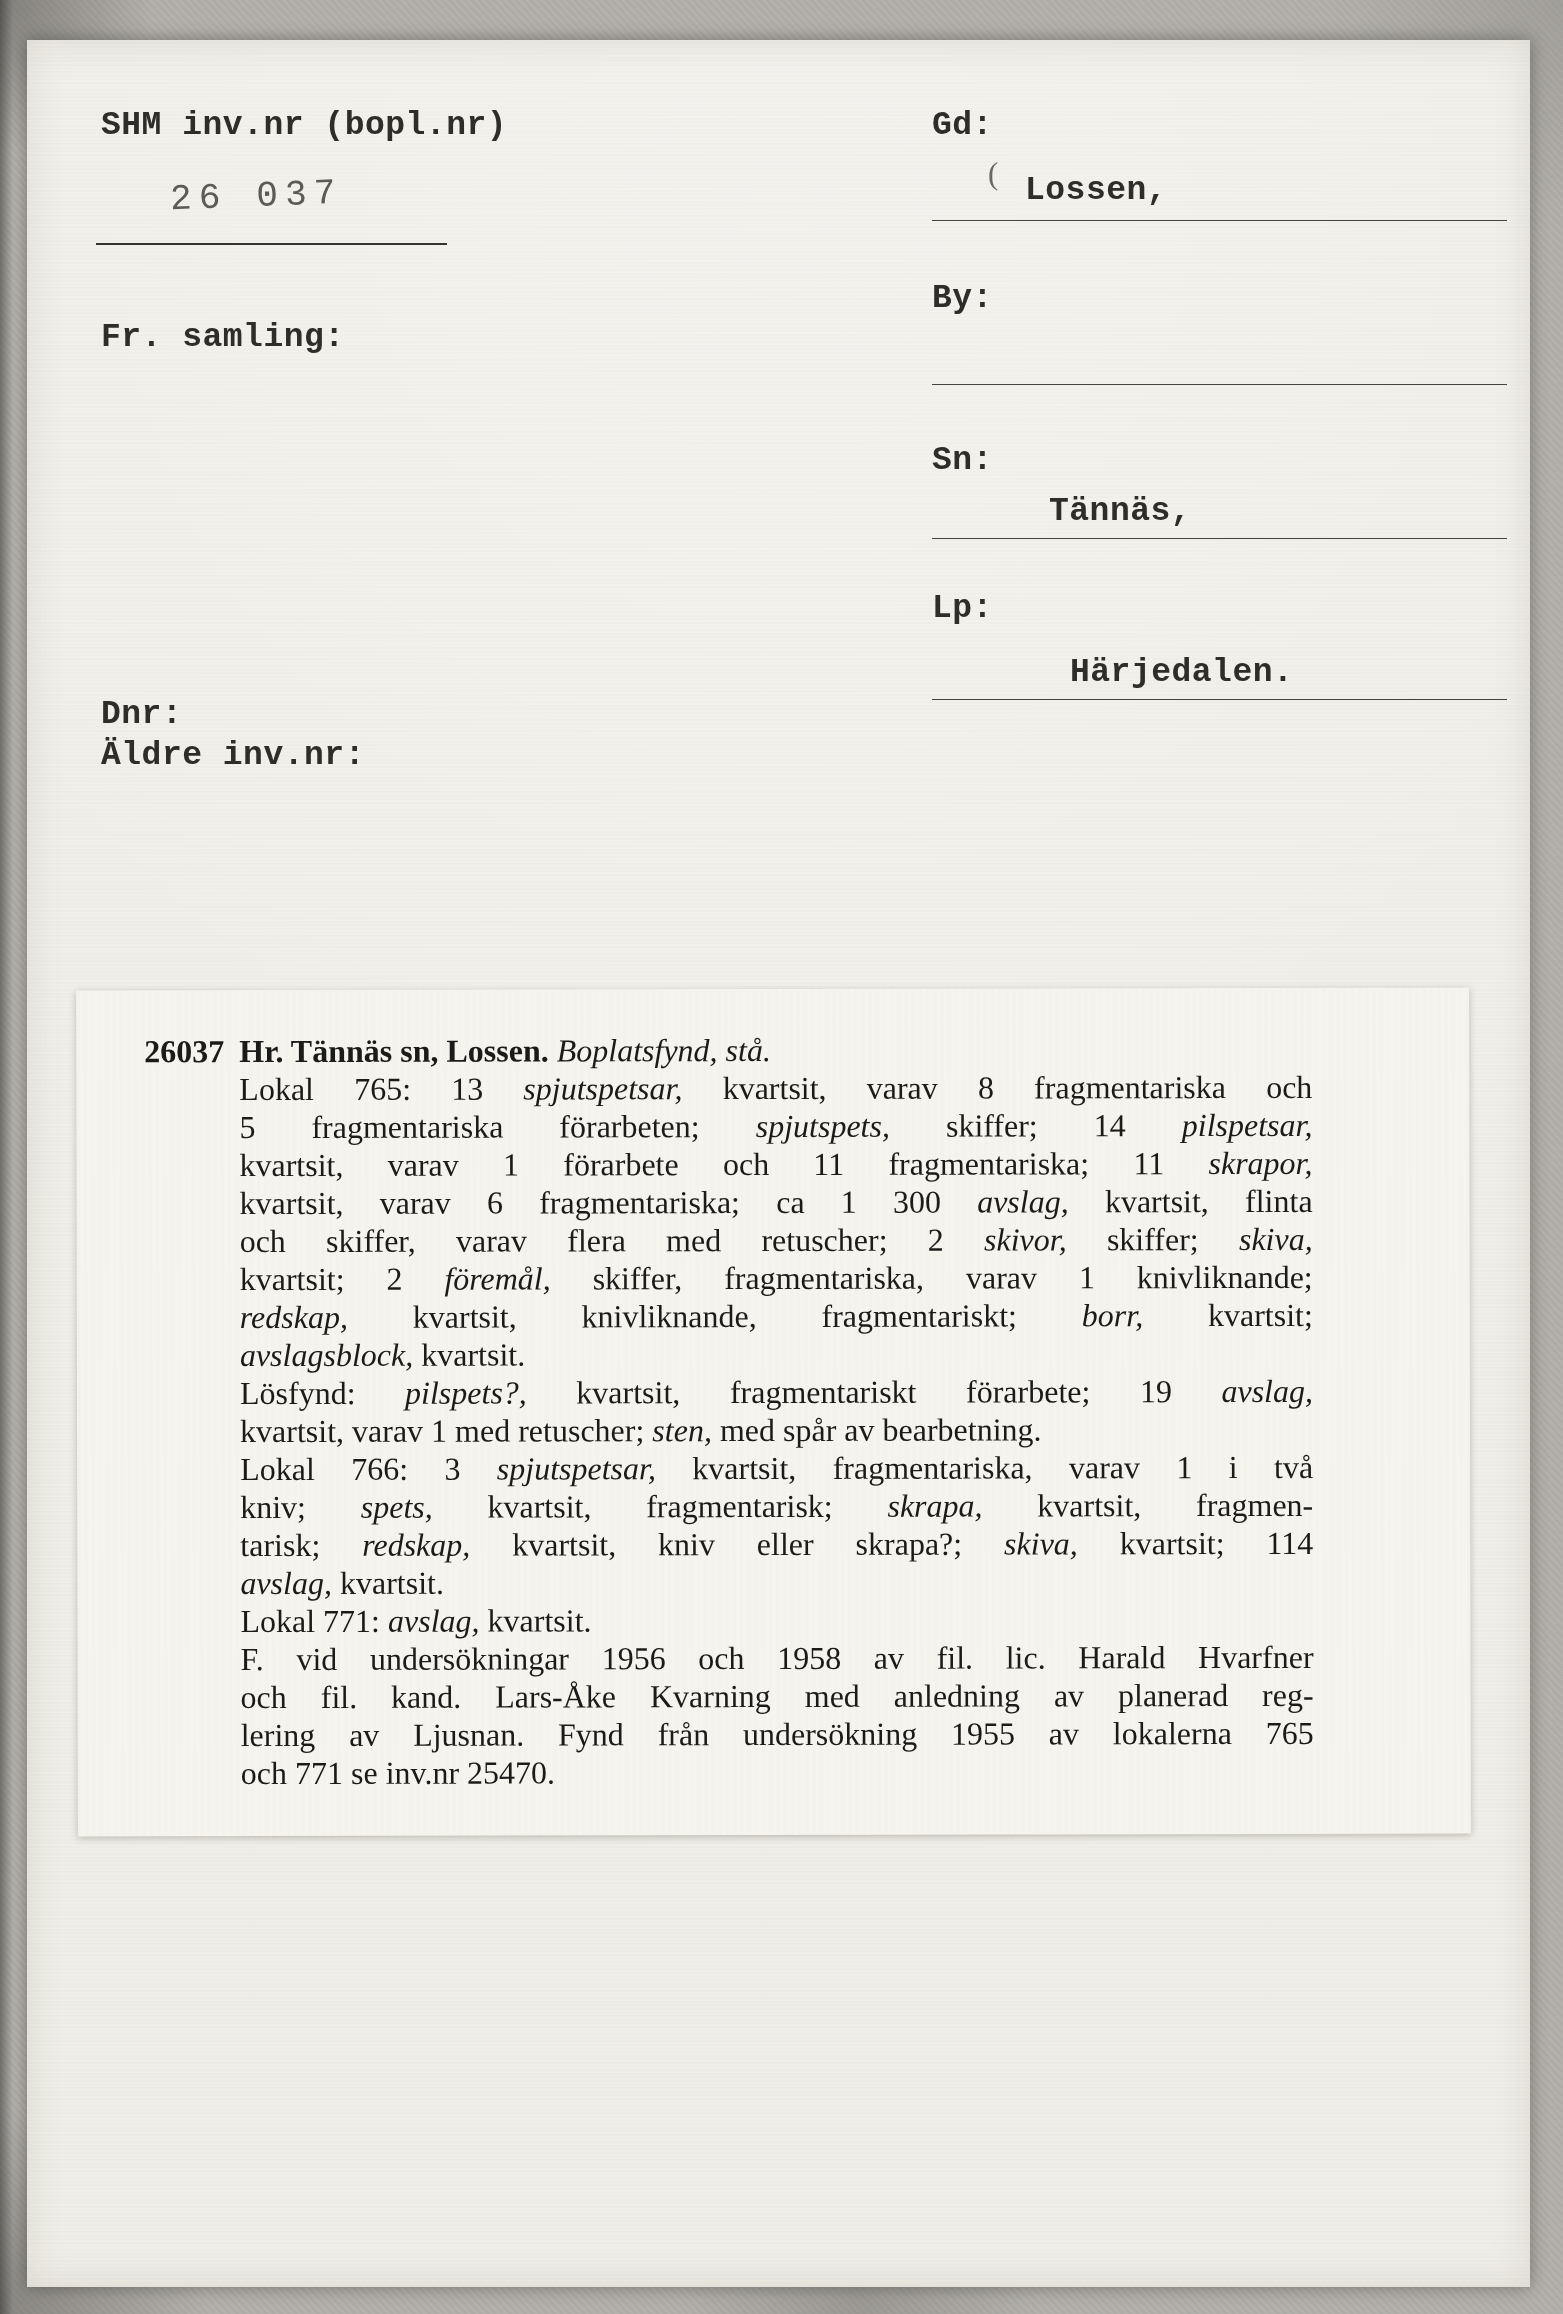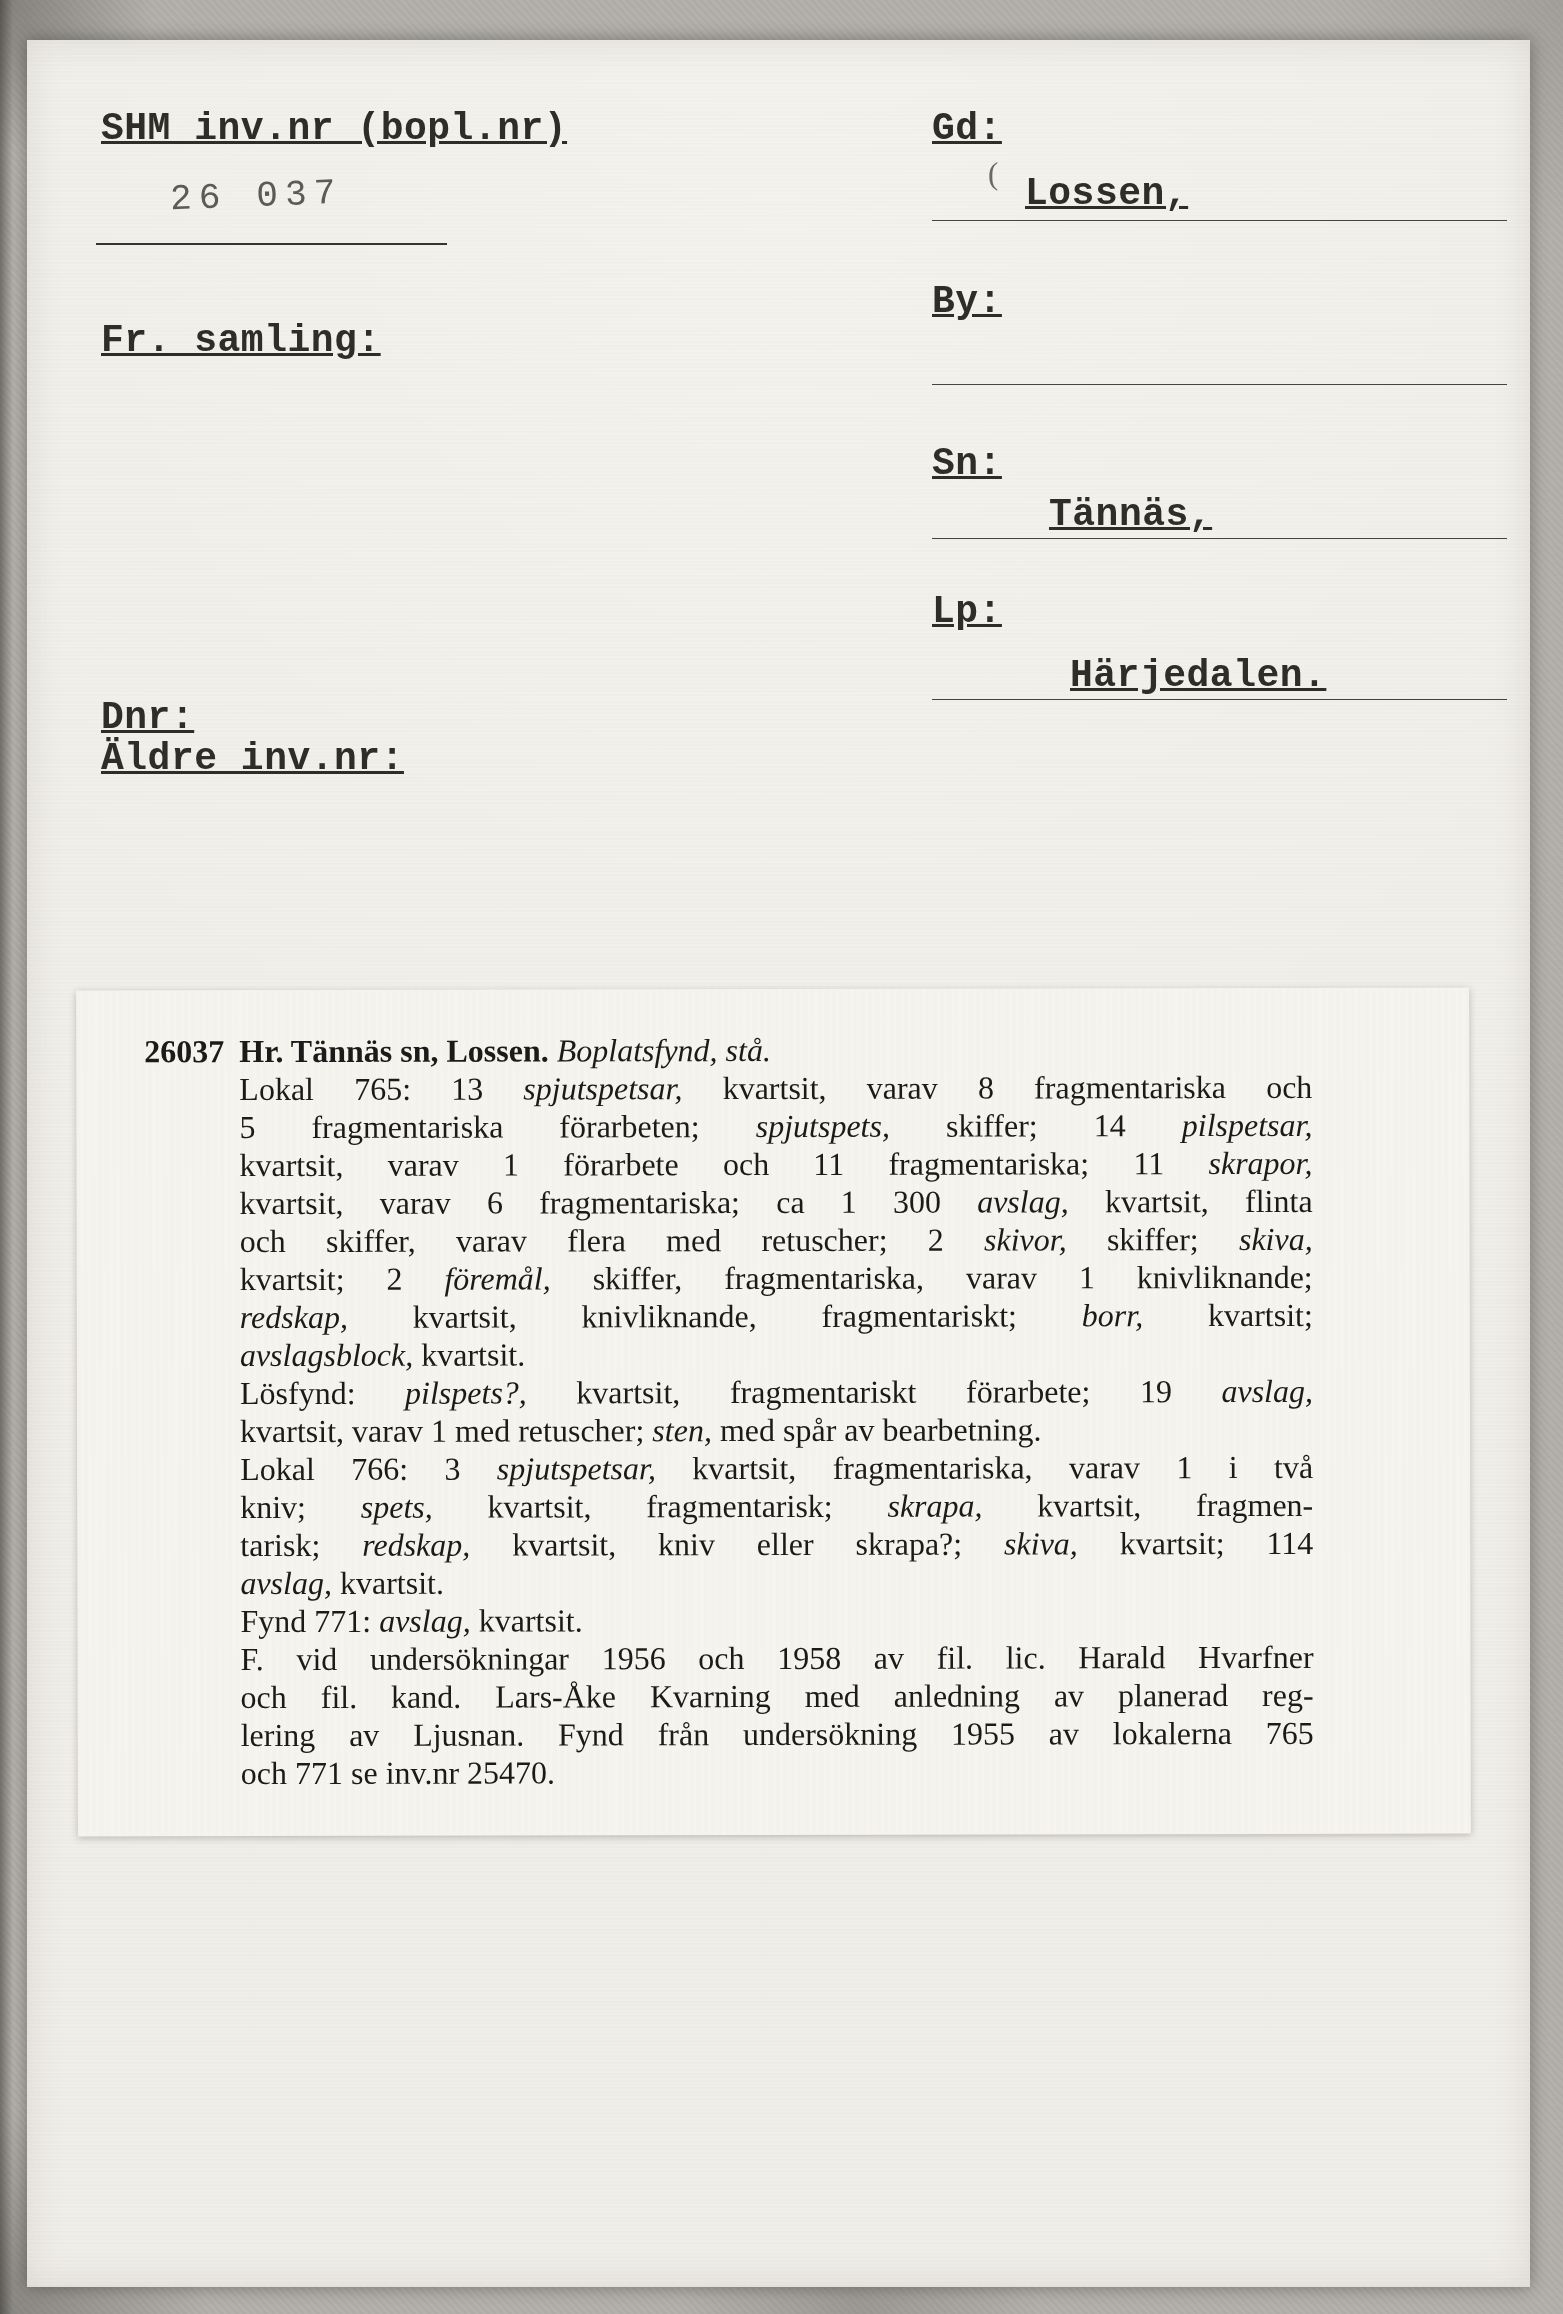--- a/index.html
+++ b/index.html
@@ -26,23 +26,22 @@
     position:absolute;left:27px;top:40px;width:1503px;height:2247px;
     background:
       radial-gradient(circle at 50% 8%, rgba(255,255,255,.25), transparent 60%),
       repeating-linear-gradient(0deg, rgba(0,0,0,.012) 0 1.8px, rgba(255,255,255,.012) 1.8px 3.6px),
       #f0eee8;
     box-shadow:0 0 16.3px rgba(0,0,0,.35), inset 0 0 36px rgba(120,115,105,.18);
   }
   .tw{
     position:absolute;
     font-family:"Liberation Mono","DejaVu Sans Mono",monospace;
-    font-size:38px;font-weight:600;color:#2e2d2a;white-space:pre;
+    font-size:33px;font-weight:600;color:#2e2d2a;white-space:pre;
     letter-spacing:0.5px;
-    text-decoration:underline;
   }
   .pencil{
     position:absolute;
     font-family:"Liberation Mono","DejaVu Sans Mono",monospace;
     font-size:36px;color:#5d5b55;white-space:pre;letter-spacing:7.2px;
     transform:rotate(-2.2deg);
   }
   .rule{
     position:absolute;border-bottom:1.8px solid #45443f;height:0;
   }
@@ -126,21 +125,21 @@
           <div class="clip-line just"><span class="s-n">och skiffer, varav flera med retuscher; 2 </span><span class="s-i">skivor, </span><span class="s-n">skiffer; </span><span class="s-i">skiva,</span></div>
           <div class="clip-line just"><span class="s-n">kvartsit; 2 </span><span class="s-i">föremål, </span><span class="s-n">skiffer, fragmentariska, varav 1 knivliknande;</span></div>
           <div class="clip-line just"><span class="s-i">redskap, </span><span class="s-n">kvartsit, knivliknande, fragmentariskt; </span><span class="s-i">borr, </span><span class="s-n">kvartsit;</span></div>
           <div class="clip-line last"><span class="s-i">avslagsblock, </span><span class="s-n">kvartsit.</span></div>
           <div class="clip-line just"><span class="s-n">Lösfynd: </span><span class="s-i">pilspets?, </span><span class="s-n">kvartsit, fragmentariskt förarbete; 19 </span><span class="s-i">avslag,</span></div>
           <div class="clip-line last"><span class="s-n">kvartsit, varav 1 med retuscher; </span><span class="s-i">sten, </span><span class="s-n">med spår av bearbetning.</span></div>
           <div class="clip-line just"><span class="s-n">Lokal 766: 3 </span><span class="s-i">spjutspetsar, </span><span class="s-n">kvartsit, fragmentariska, varav 1 i två</span></div>
           <div class="clip-line just"><span class="s-n">kniv; </span><span class="s-i">spets, </span><span class="s-n">kvartsit, fragmentarisk; </span><span class="s-i">skrapa, </span><span class="s-n">kvartsit, fragmen-</span></div>
           <div class="clip-line just"><span class="s-n">tarisk; </span><span class="s-i">redskap, </span><span class="s-n">kvartsit, kniv eller skrapa?; </span><span class="s-i">skiva, </span><span class="s-n">kvartsit; 114</span></div>
           <div class="clip-line last"><span class="s-i">avslag, </span><span class="s-n">kvartsit.</span></div>
-          <div class="clip-line last"><span class="s-n">Fynd 771: </span><span class="s-i">avslag, </span><span class="s-n">kvartsit.</span></div>
+          <div class="clip-line last"><span class="s-n">Lokal 771: </span><span class="s-i">avslag, </span><span class="s-n">kvartsit.</span></div>
           <div class="clip-line just"><span class="s-n">F. vid undersökningar 1956 och 1958 av fil. lic. Harald Hvarfner</span></div>
           <div class="clip-line just"><span class="s-n">och fil. kand. Lars-Åke Kvarning med anledning av planerad reg-</span></div>
           <div class="clip-line just"><span class="s-n">lering av Ljusnan. Fynd från undersökning 1955 av lokalerna 765</span></div>
           <div class="clip-line last"><span class="s-n">och 771 se inv.nr 25470.</span></div>
         </div>
     </div>
 
   </div>
 </div>
 

